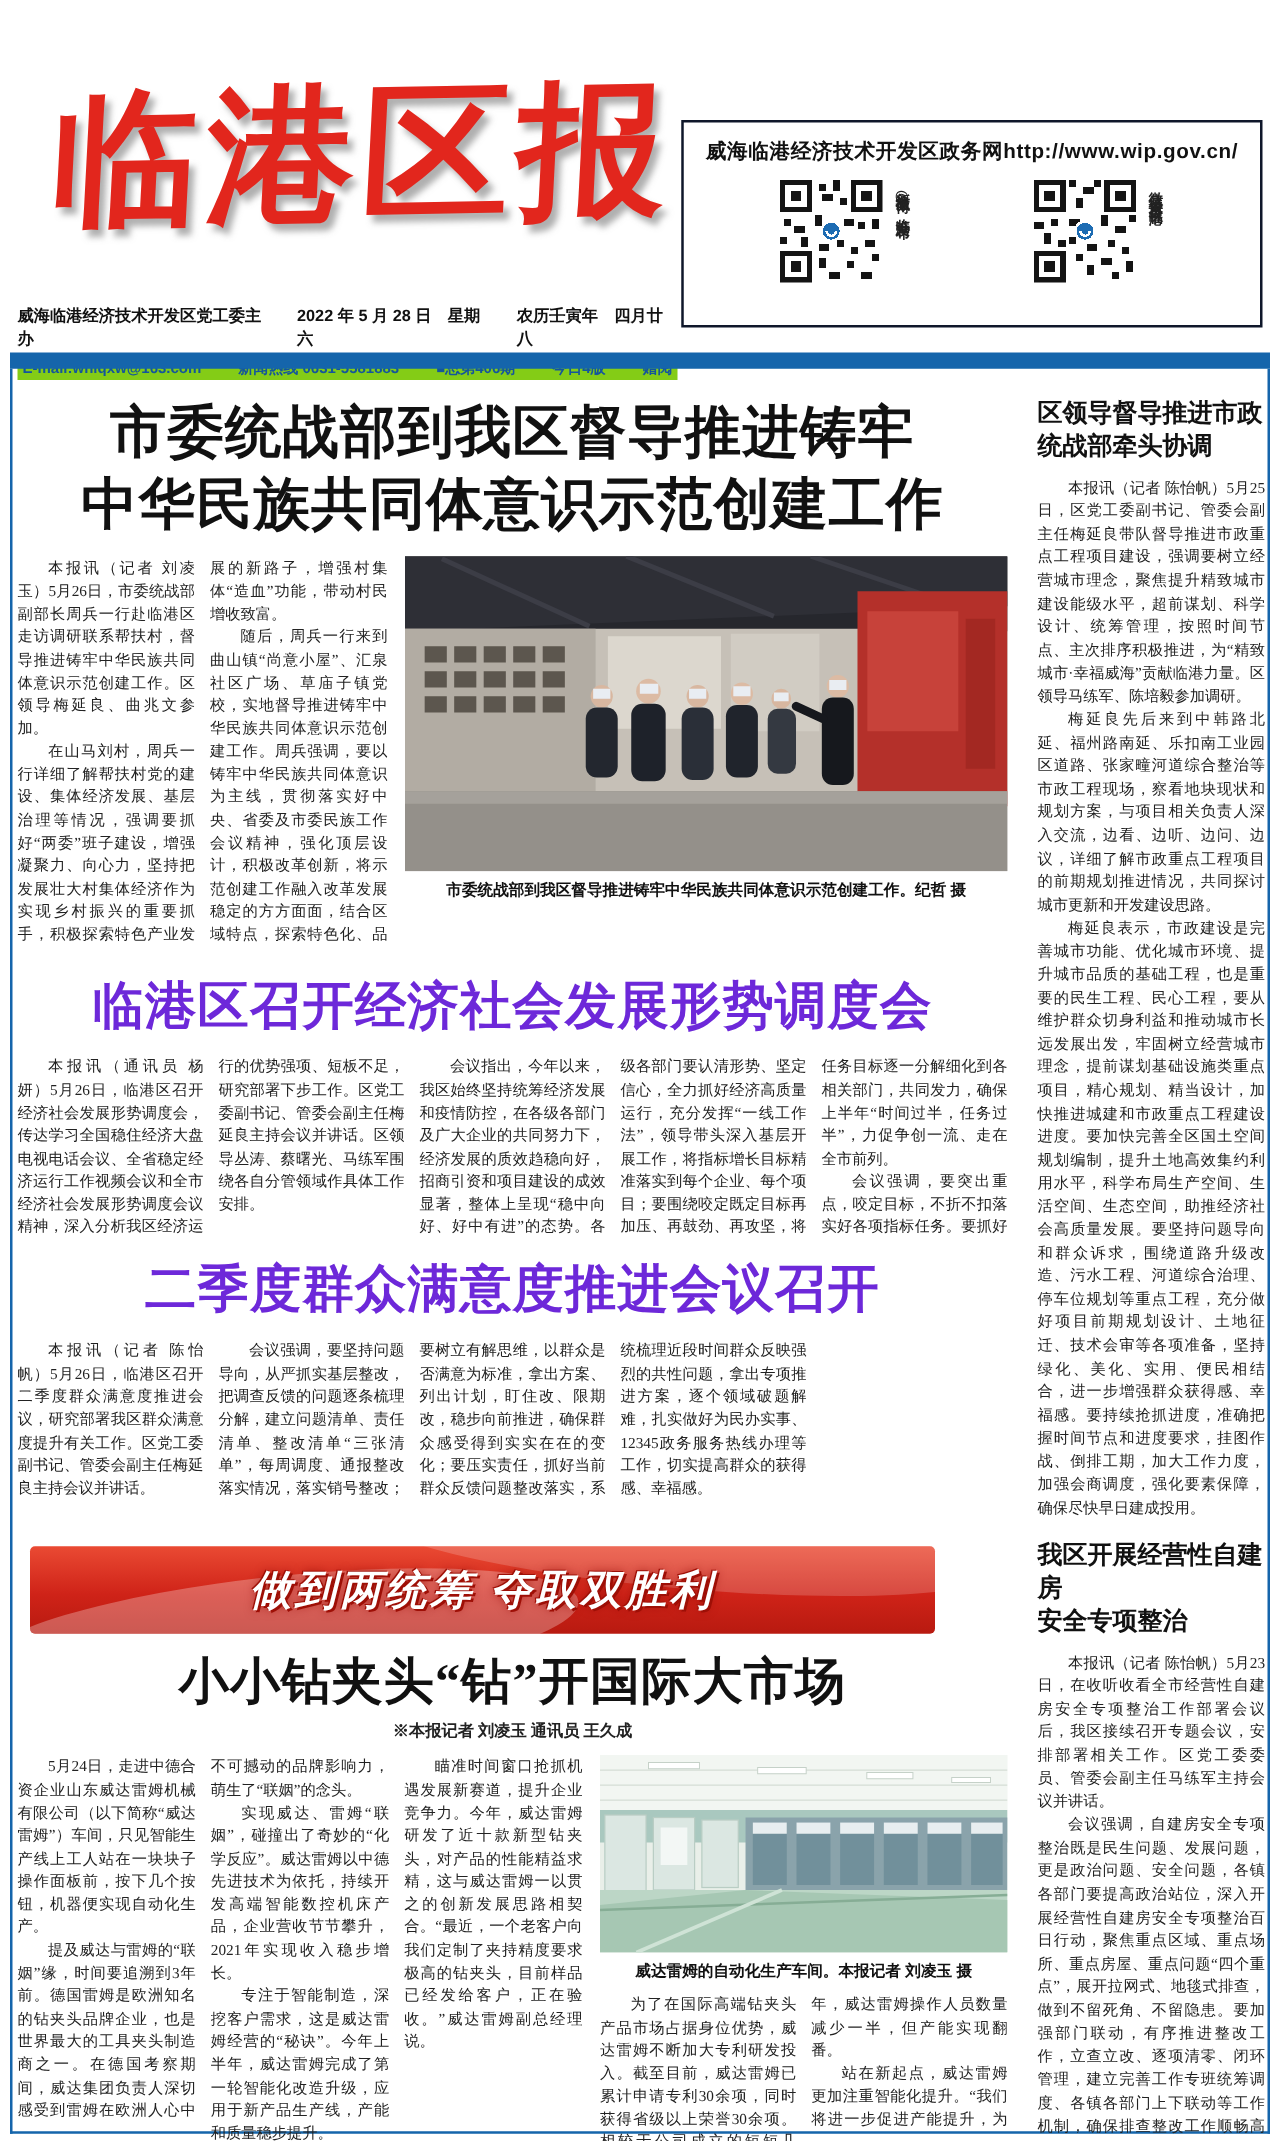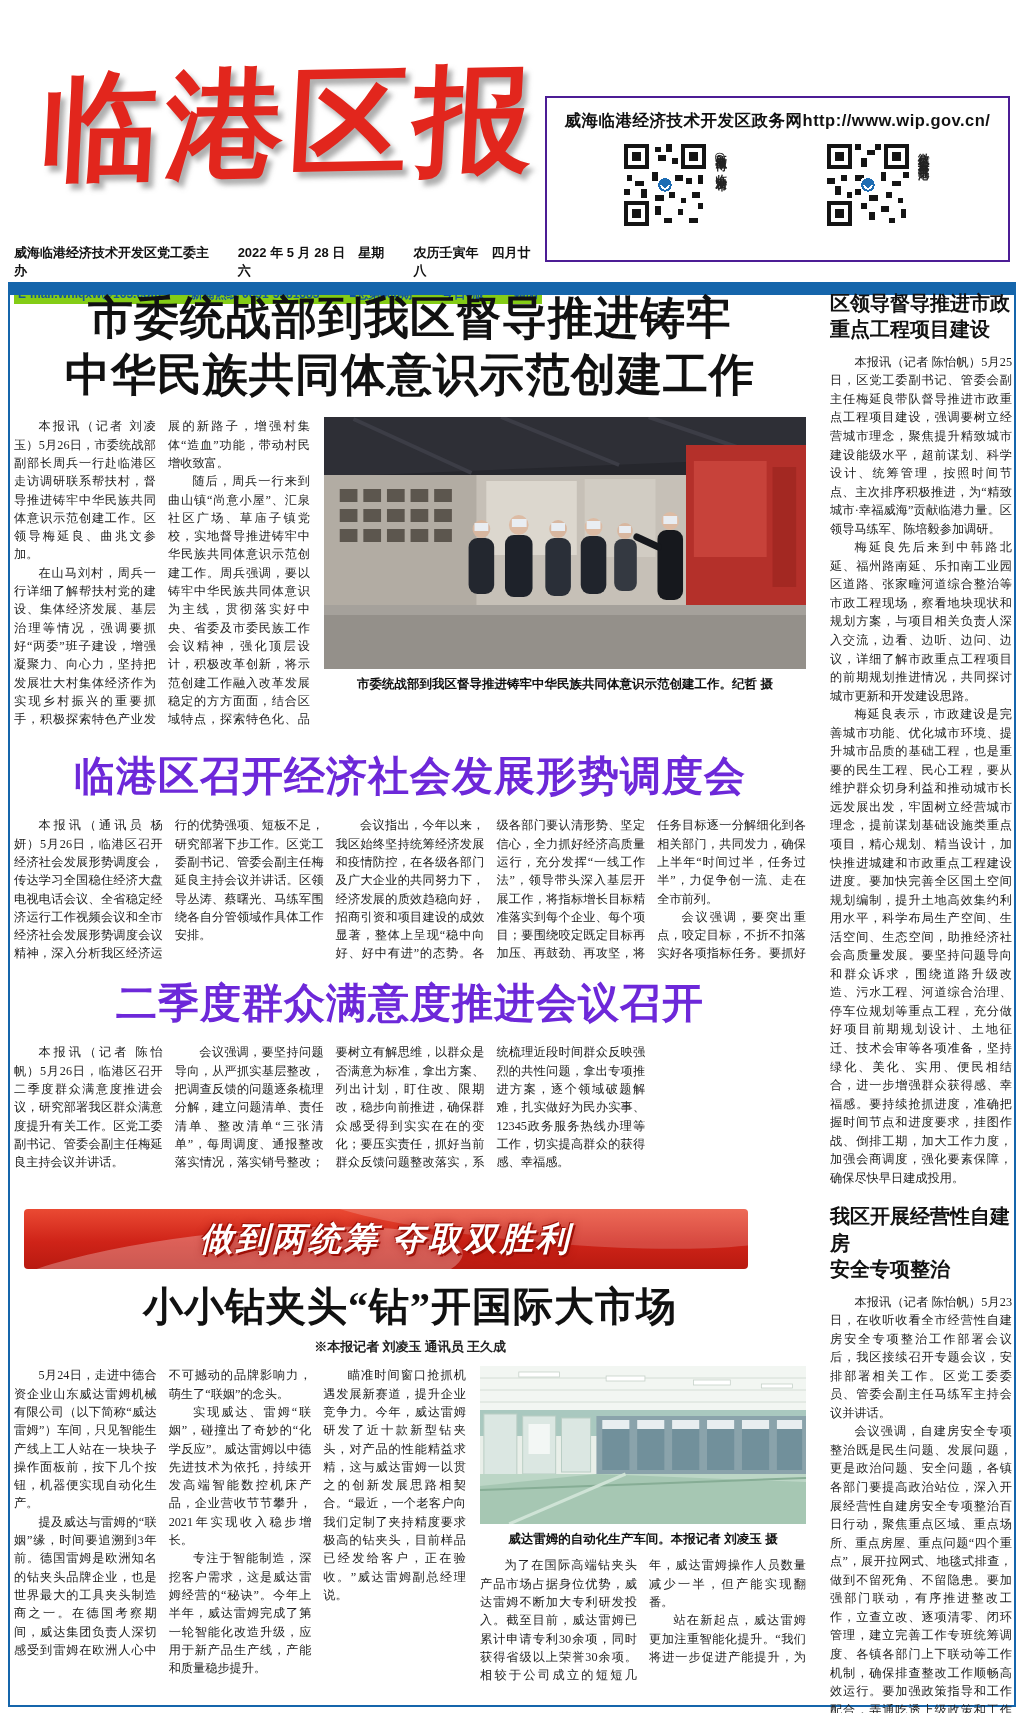--- a/index.html
+++ b/index.html
@@ -18,21 +18,21 @@
   .masthead{position:absolute;left:0;top:0;width:1024px;height:282px;}
   .logo{
     position:absolute;left:42px;top:58px;width:500px;
     font-family:"DejaVu Serif","Liberation Serif",serif;
     font-size:118px;font-weight:900;color:#e2261d;letter-spacing:6px;
     transform:skewX(-4deg) rotate(-1deg);line-height:1.1;white-space:nowrap;
     text-shadow:5px 6px 5px rgba(110,110,110,.55);
   }
   .govbox{
     position:absolute;left:545px;top:96px;width:465px;height:166px;
-    border:2px solid #4c1d95;background:#fff;box-sizing:border-box;
+    border:2px solid #0f172a;background:#fff;box-sizing:border-box;
   }
   .govbox-title{
     font-family:"Liberation Sans","DejaVu Sans",sans-serif;
     font-size:16.5px;font-weight:bold;text-align:center;margin-top:12px;color:#111;
     letter-spacing:.5px;
   }
   .qr-row{display:flex;justify-content:space-around;margin-top:12px;padding:0 28px;}
   .qr-group{display:flex;gap:7px;}
   .qr{width:82px;height:82px;}
   .qr-label{
@@ -43,21 +43,21 @@
     position:absolute;left:14px;top:244px;width:528px;
     font-family:"Liberation Sans","DejaVu Sans",sans-serif;
   }
   .info-line1{display:flex;justify-content:space-between;font-size:13px;font-weight:bold;color:#111;gap:18px;}
   .info-band{
     margin-top:4px;background:#84cc16;color:#14559c;font-size:12px;font-weight:bold;
     display:flex;justify-content:space-between;align-items:center;height:20px;padding:0 4px;
   }
 
   
-  .layout{position:absolute;left:14px;top:288px;width:998px;height:1398px;display:flex;gap:24px;}
+  .layout{position:absolute;left:14px;top:316px;width:998px;height:1398px;display:flex;gap:24px;}
   .main{width:792px;flex:none;}
   .sidebar{width:182px;flex:none;}
 
   
   .h-main{
     font-size:45px;font-weight:900;text-align:center;line-height:1.26;
     letter-spacing:1px;margin:2px 0 14px 0;white-space:pre-line;color:#111;
   }
   .h-sec{
     font-size:41px;font-weight:900;text-align:center;letter-spacing:1px;
@@ -81,21 +81,21 @@
   .art1-row{display:flex;gap:14px;}
   .photo-col{flex:1;}
   .photo1{width:100%;height:252px;display:block;}
   .caption{font-family:"Liberation Sans",sans-serif;font-size:12.5px;font-weight:bold;text-align:center;margin-top:7px;color:#111;}
 
   .art2{margin-top:14px;}
   .art3{margin-top:10px;}
 
   
   .banner{
-    margin:30px 58px 8px 10px;height:60px;border-radius:4px;position:relative;overflow:hidden;
+    margin:30px 58px 8px 10px;height:70px;border-radius:4px;position:relative;overflow:hidden;
     background:linear-gradient(180deg,#ea4a33 0%,#cf2318 55%,#b81a10 100%);
     display:flex;align-items:center;justify-content:center;
   }
   .banner:before{
     content:"";position:absolute;left:-40px;top:24px;width:480px;height:90px;
     background:rgba(255,255,255,.28);transform:rotate(-6deg);border-radius:50%;
   }
   .banner:after{
     content:"";position:absolute;right:-60px;top:-46px;width:520px;height:80px;
     background:rgba(255,255,255,.18);transform:rotate(5deg);border-radius:50%;
@@ -395,21 +395,21 @@
             <p>站在新起点，威达雷姆更加注重智能化提升。“我们将进一步促进产能提升，为集团发展目标贡献力量。”威达雷姆负责人表示。</p>
           </div>
         </div>
       </div>
     </div>
   </div>
 
   <div class="sidebar">
     <div>
       <div class="s-title">区领导督导推进市政
-重点工程项目建设</div>
+统战部牵头协调</div>
       <div class="s-body">
         <p>本报讯（记者 陈怡帆）5月25日，区党工委副书记、管委会副主任梅延良带队督导推进市政重点工程项目建设，强调要树立经营城市理念，聚焦提升精致城市建设能级水平，超前谋划、科学设计、统筹管理，按照时间节点、主次排序积极推进，为“精致城市·幸福威海”贡献临港力量。区领导马练军、陈培毅参加调研。</p>
         <p>梅延良先后来到中韩路北延、福州路南延、乐扣南工业园区道路、张家疃河道综合整治等市政工程现场，察看地块现状和规划方案，与项目相关负责人深入交流，边看、边听、边问、边议，详细了解市政重点工程项目的前期规划推进情况，共同探讨城市更新和开发建设思路。</p>
         <p>梅延良表示，市政建设是完善城市功能、优化城市环境、提升城市品质的基础工程，也是重要的民生工程、民心工程，要从维护群众切身利益和推动城市长远发展出发，牢固树立经营城市理念，提前谋划基础设施类重点项目，精心规划、精当设计，加快推进城建和市政重点工程建设进度。要加快完善全区国土空间规划编制，提升土地高效集约利用水平，科学布局生产空间、生活空间、生态空间，助推经济社会高质量发展。要坚持问题导向和群众诉求，围绕道路升级改造、污水工程、河道综合治理、停车位规划等重点工程，充分做好项目前期规划设计、土地征迁、技术会审等各项准备，坚持绿化、美化、实用、便民相结合，进一步增强群众获得感、幸福感。要持续抢抓进度，准确把握时间节点和进度要求，挂图作战、倒排工期，加大工作力度，加强会商调度，强化要素保障，确保尽快早日建成投用。</p>
       </div>
     </div>
 
     <div class="s-art2">
       <div class="s-title">我区开展经营性自建房
 安全专项整治</div>

